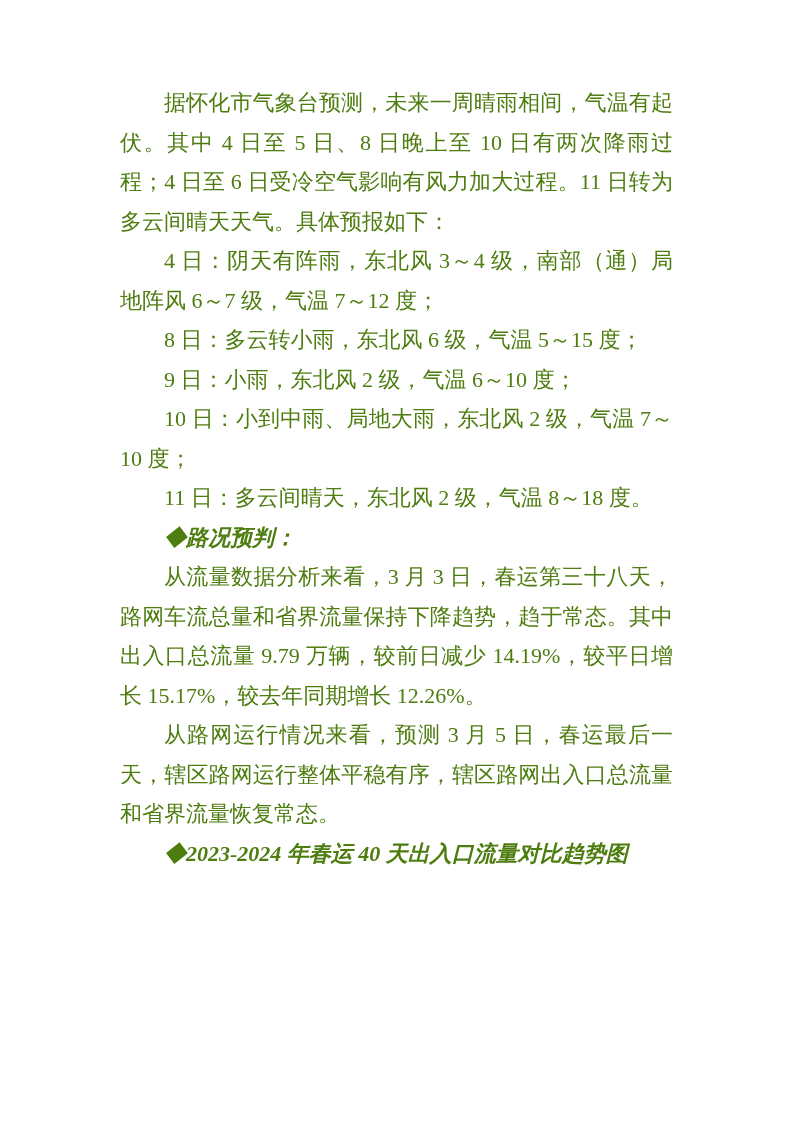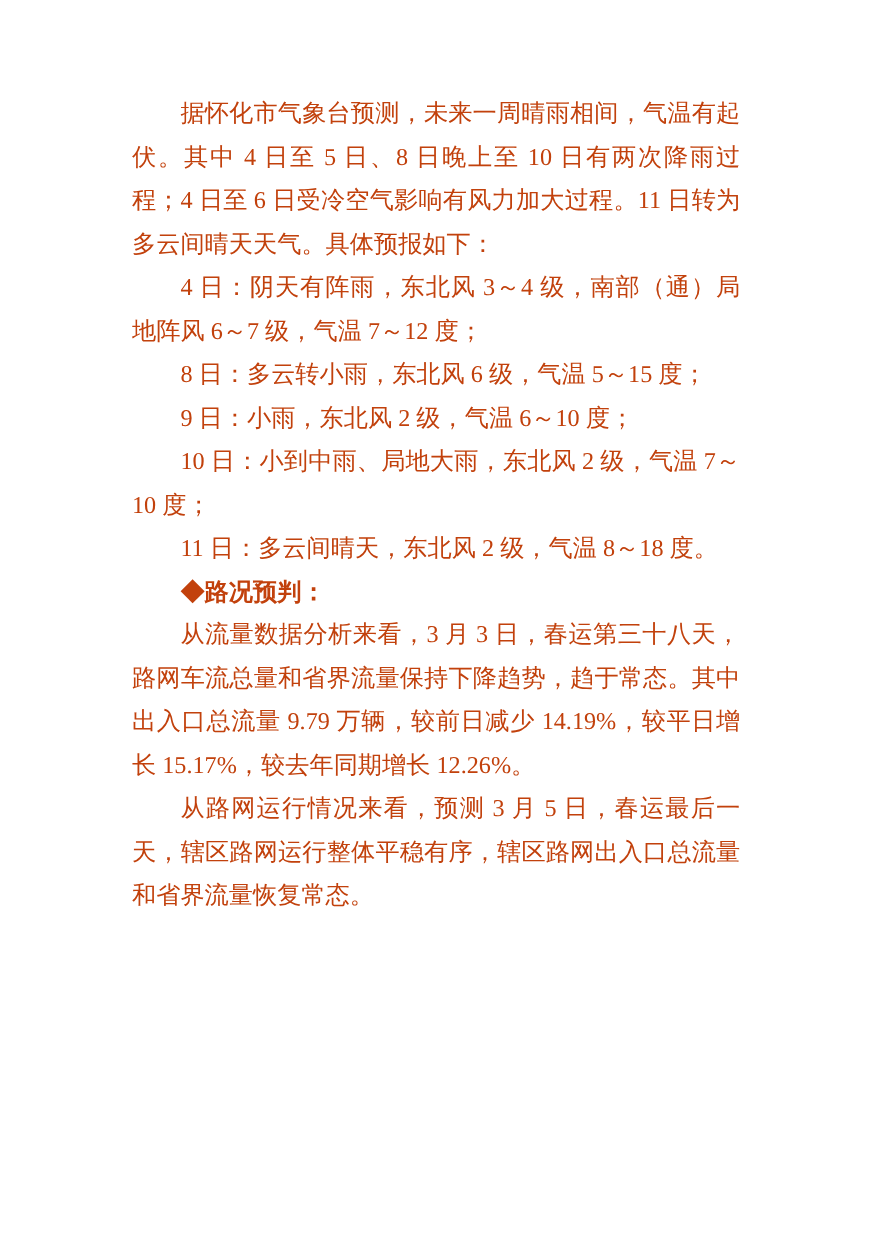--- a/index.html
+++ b/index.html
@@ -7,37 +7,38 @@
     padding: 0;
     background: #ffffff;
   }
   .page {
     position: relative;
     width: 793px;
     height: 1122px;
     background: #ffffff;
     overflow: hidden;
     font-family: "Liberation Serif", serif;
-    color: #c2410c;
+    color: #4d7c0f;
   }
   .doc-body {
     position: absolute;
     left: 120px;
     top: 83px;
     width: 553px;
     font-size: 22px;
     line-height: 39.5px;
     text-align: justify;
   }
   .para {
     margin: 0;
     text-indent: 2em;
   }
   .para.bold-heading {
     font-weight: bold;
+    font-style: italic;
   }
   .lead-bold {
     font-weight: normal;
   }
 </style>
 </head>
 <body>
 
 <div class="page">
   <div class="doc-body">
@@ -56,15 +57,16 @@
     <p class="para">10 日：小到中雨、局地大雨，东北风 2 级，气温 7～10 度；</p>
 
     <p class="para">11 日：多云间晴天，东北风 2 级，气温 8～18 度。</p>
 
     <p class="para bold-heading">◆路况预判：</p>
 
     <p class="para"><span class="lead-bold">从流量数据分析来看，</span><span>3 月 3 日，春运第三十八天，路网车流总量和省界流量保持下降趋势，趋于常态。其中出入口总流量 9.79 万辆，较前日减少 14.19%，较平日增长 15.17%，较去年同期增长 12.26%。</span></p>
 
     <p class="para"><span class="lead-bold">从路网运行情况来看，</span><span>预测 3 月 5 日，春运最后一天，辖区路网运行整体平稳有序，辖区路网出入口总流量和省界流量恢复常态。</span></p>
 
+    <p class="para bold-heading">◆2023-2024 年春运 40 天出入口流量对比趋势图</p>
 
   </div>
 </div>
 
 </body></html>

